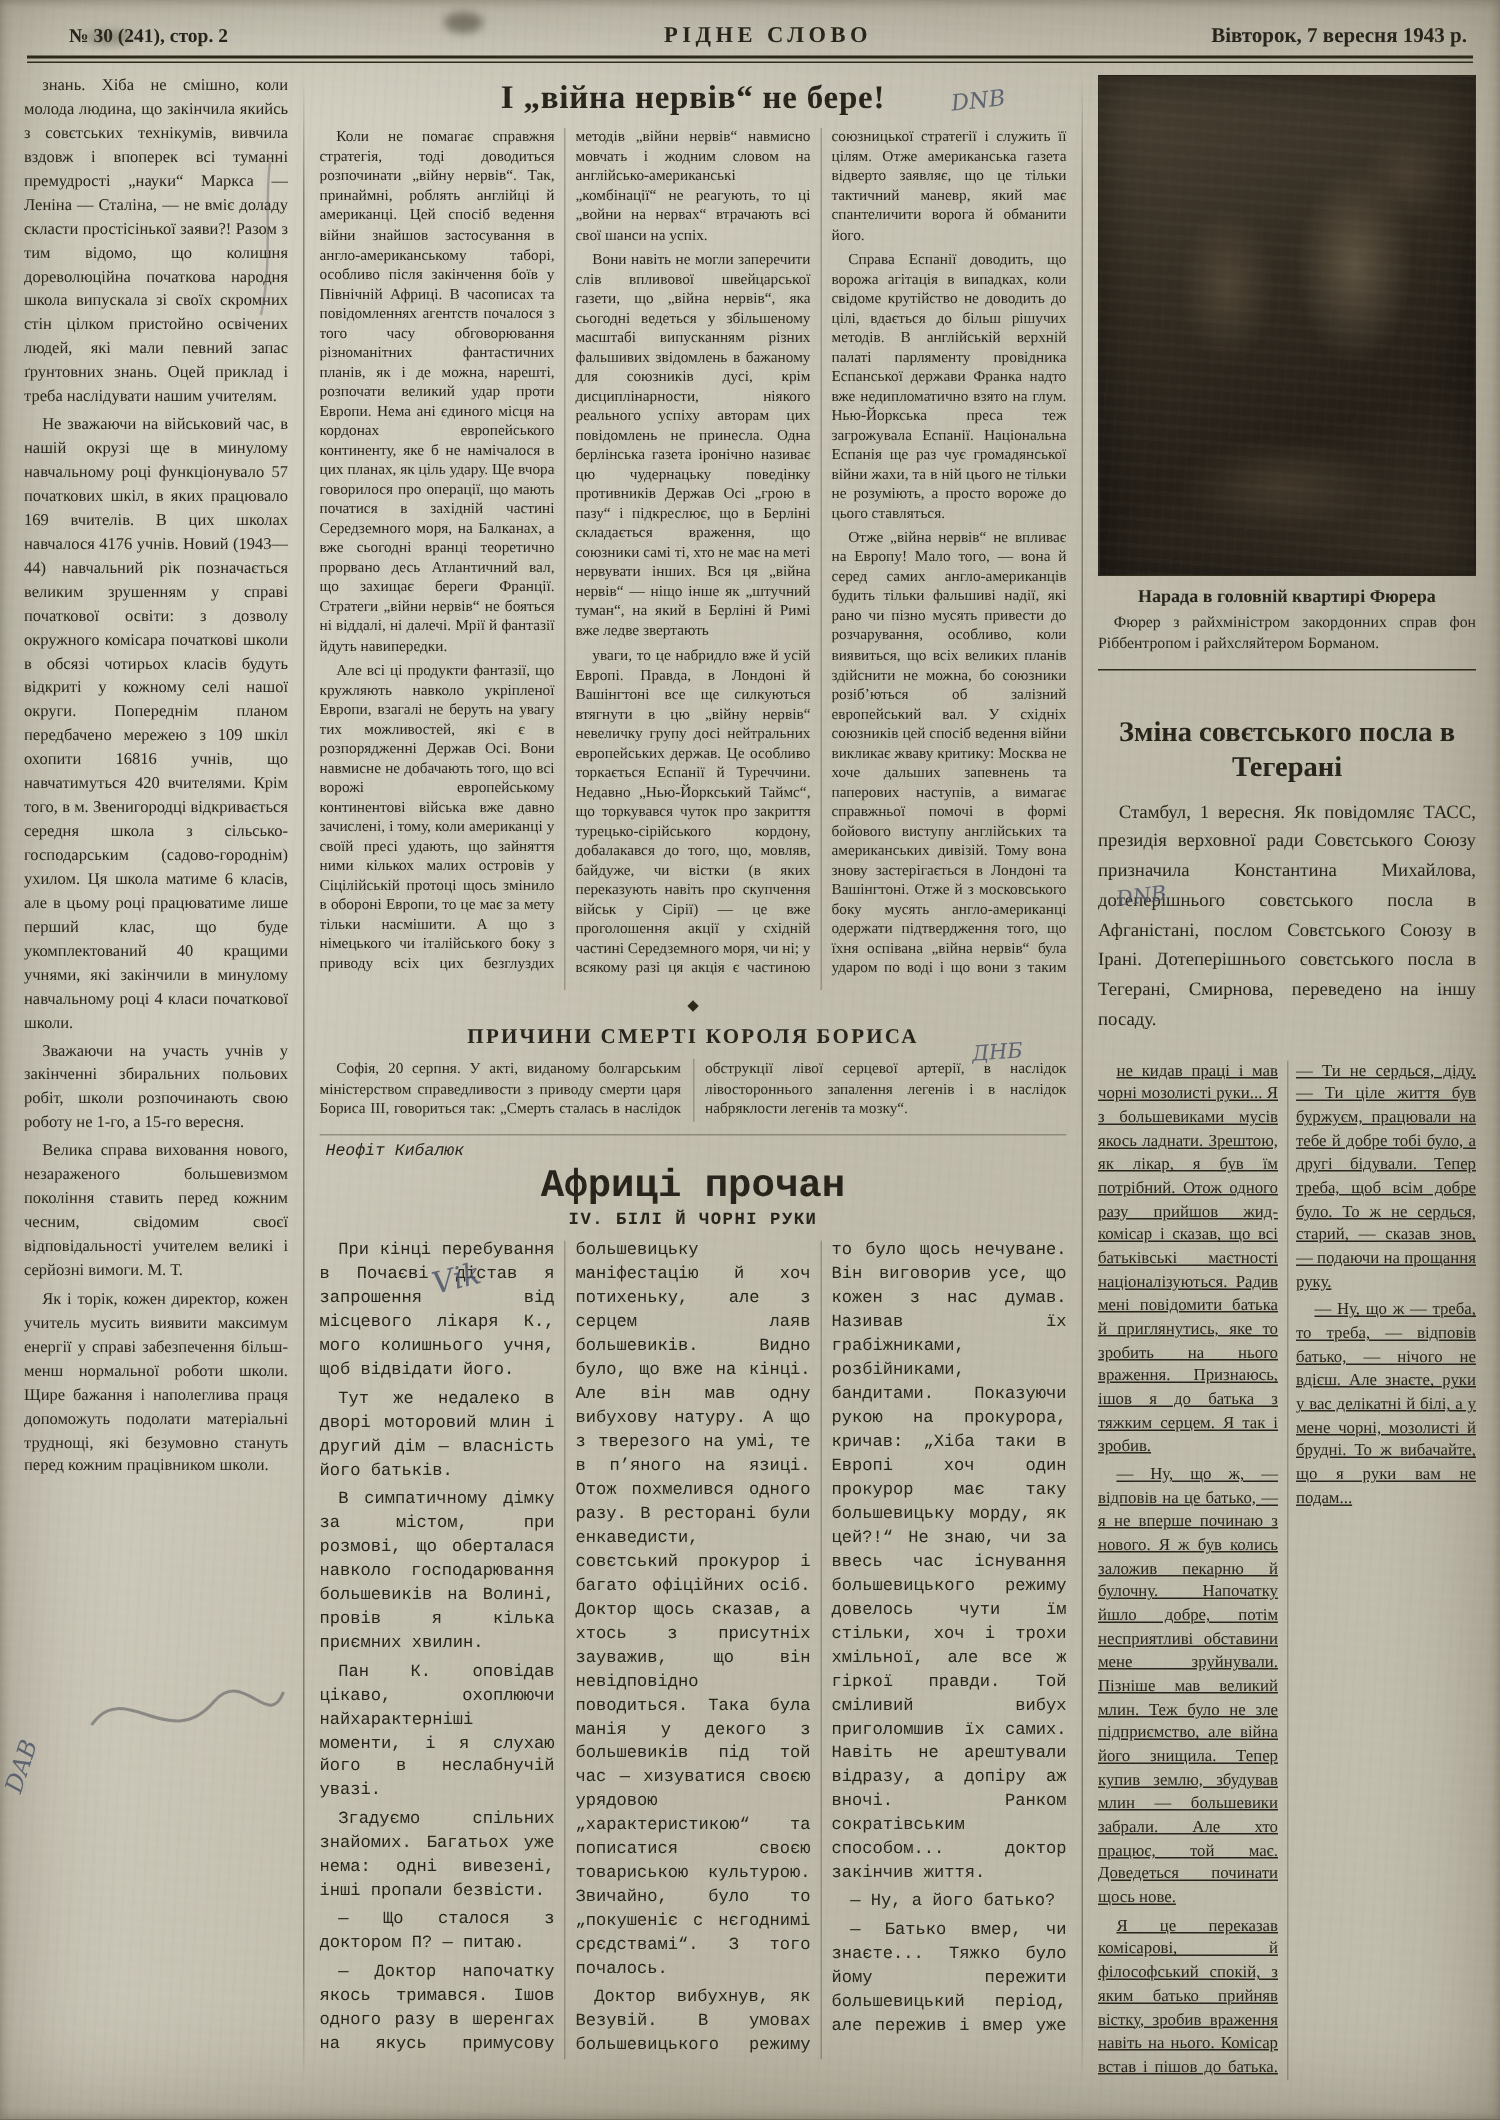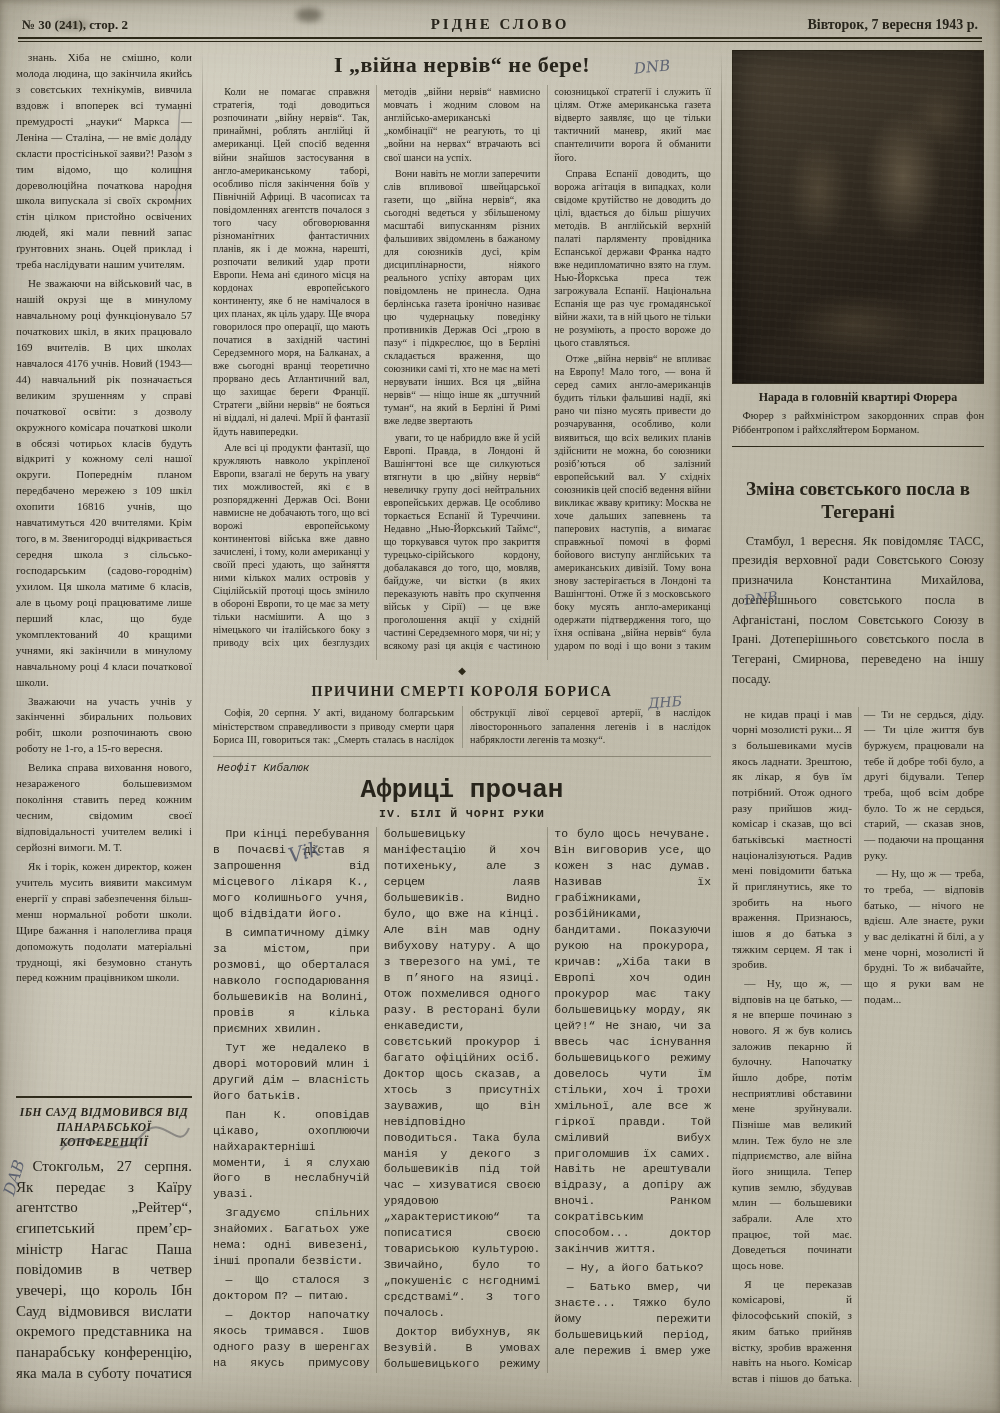--- a/index.html
+++ b/index.html
@@ -11,31 +11,31 @@
       radial-gradient(ellipse at 45% 95%, rgba(110,100,75,.12), transparent 60%),
       linear-gradient(118deg,#cbc7b7 0%,#cfcbbd 28%,#c7c3b3 62%,#bfbbab 100%);
     box-shadow: inset 0 0 70px rgba(55,45,25,.38), inset 0 0 8px rgba(30,25,10,.35);
     color:#26231a;
     font-family:"Liberation Serif","DejaVu Serif",serif;
   }
   .grain{position:absolute;inset:0;pointer-events:none;opacity:.5;
     background:repeating-linear-gradient(93deg, rgba(120,110,85,.05) 0 2px, transparent 2px 7px),
                repeating-linear-gradient(4deg, rgba(255,255,240,.04) 0 3px, transparent 3px 9px);}
   
-  .hdr{display:flex;align-items:baseline;padding:16px 22px 4px 22px;font-weight:bold;}
+  .hdr{display:flex;align-items:baseline;padding:16px 22px 4px 22px;font-weight:bold;margin-left:24px;}
   .hdr .issue{flex:1;font-size:13px;}
   .hdr .masthead{font-size:15px;letter-spacing:3px;}
   .hdr .date{flex:1;text-align:right;font-size:14px;}
   .rule-double{margin:0 18px;border-top:2px solid #2c2818;border-bottom:1px solid #2c2818;height:2px;}
   
   .content{display:flex;gap:10px;padding:8px 16px 0 16px;height:1337px;overflow:hidden;}
   .vr{width:1px;background:linear-gradient(rgba(44,40,24,.0), rgba(44,40,24,.45) 6%, rgba(44,40,24,.45) 94%, rgba(44,40,24,0));}
   p{margin:0 0 3px 0;text-indent:1.1em;text-align:justify;}
   
-  .rail-left{width:176px;display:flex;flex-direction:column;overflow:hidden;}
+  .rail-left{width:176px;display:flex;flex-direction:row;overflow:hidden;}
   .school{height:1040px;overflow:hidden;font-size:11px;line-height:1.45;}
   .ibn{flex:1;overflow:hidden;border-top:2px solid #2c2818;padding-top:7px;margin-top:6px;}
   .ibn h3{margin:0 0 6px 0;font-size:11.5px;line-height:1.3;text-align:center;letter-spacing:.5px;font-style:italic;}
   .ibn .btxt{font-size:15px;line-height:1.38;}
   
   .middle{flex:1;display:flex;flex-direction:column;overflow:hidden;}
   .war-title{margin:2px 0 8px 0;font-size:22px;line-height:1.15;font-weight:bold;text-align:center;letter-spacing:.5px;}
   .war-body{height:575px;overflow:hidden;column-count:3;column-gap:14px;column-fill:auto;
     column-rule:1px solid rgba(50,45,28,.30);font-size:10.2px;line-height:1.28;}
   .divider{height:18px;line-height:18px;text-align:center;font-size:10px;color:#2c2818;margin:2px 0;}
@@ -59,21 +59,21 @@
       radial-gradient(ellipse 40px 40px at 82% 20%, rgba(120,105,80,.25), transparent 75%),
       linear-gradient(158deg,#4c4335 0%,#332c22 38%,#251f18 68%,#3b3328 100%);
     box-shadow: inset 0 0 34px rgba(0,0,0,.55);}
   .cap{margin-top:6px;font-size:12px;font-weight:bold;text-align:center;}
   .subcap{margin-top:4px;font-size:10.5px;line-height:1.3;text-align:justify;text-indent:1em;}
   .hrule{margin-top:10px;border-top:1px solid #2c2818;}
   .tehran{margin-top:30px;}
   .tehran h2{margin:0 0 8px 0;font-size:19px;line-height:1.22;text-align:center;}
   .tehran-body{font-size:12.5px;line-height:1.58;}
   .story-cont{margin-top:14px;height:688px;overflow:hidden;column-count:2;column-gap:12px;column-fill:auto;
-    column-rule:1px solid rgba(50,45,28,.30);font-size:11.2px;line-height:1.40;}
+    column-rule:1px solid rgba(50,45,28,.30);font-size:11.2px;line-height:1.40;text-decoration:underline;}
   
   .annot{position:absolute;font-family:"DejaVu Serif",serif;font-style:italic;color:#4d5468;opacity:.85;pointer-events:none;}
   .smudge{position:absolute;border-radius:50%;filter:blur(3px);pointer-events:none;}
   .scribble{position:absolute;pointer-events:none;}
 </style>
 </head>
 <body>
 
 <div class="page">
   <div class="grain"></div>
@@ -127,22 +127,22 @@
             <p>Софія, 20 серпня. У акті, виданому болгарським міністерством справедливости з приводу смерти царя Бориса III, говориться так: „Смерть сталась в наслідок обструкції лівої серцевої артерії, в наслідок лівостороннього запалення легенів і в наслідок набряклости легенів та мозку“.</p>
           </div>
       </section>
 
       <section class="pilgrims">
         <div class="byline">Неофіт Кибалюк</div>
         <h1 class="pilgrims-title">Африці прочан</h1>
         <h3 class="pilgrims-sub">IV. БІЛІ Й ЧОРНІ РУКИ</h3>
         <div class="pilgrims-body">
             <p>При кінці перебування в Почаєві дістав я запрошення від місцевого лікаря К., мого колишнього учня, щоб відвідати його.</p>
+            <p>Тут же недалеко в дворі моторовий млин і другий дім — власність його батьків.</p>
             <p>В симпатичному дімку за містом, при розмові, що оберталася навколо господарювання большевиків на Волині, провів я кілька приємних хвилин.</p>
-            <p>Тут же недалеко в дворі моторовий млин і другий дім — власність його батьків.</p>
             <p>Пан К. оповідав цікаво, охоплюючи найхарактерніші моменти, і я слухаю його в неслабнучій увазі.</p>
             <p>Згадуємо спільних знайомих. Багатьох уже нема: одні вивезені, інші пропали безвісти.</p>
             <p>— Що сталося з доктором П? — питаю.</p>
             <p>— Доктор напочатку якось тримався. Ішов одного разу в шеренгах на якусь примусову большевицьку маніфестацію й хоч потихеньку, але з серцем лаяв большевиків. Видно було, що вже на кінці. Але він мав одну вибухову натуру. А що з тверезого на умі, те в п’яного на язиці. Отож похмелився одного разу. В ресторані були енкаведисти, совєтський прокурор і багато офіційних осіб. Доктор щось сказав, а хтось з присутніх зауважив, що він невідповідно поводиться. Така була манія у декого з большевиків під той час — хизуватися своєю урядовою „характеристикою“ та пописатися своєю товариською культурою. Звичайно, було то „покушеніє с нєгоднимі срєдствамі“. З того почалось.</p>
             <p>Доктор вибухнув, як Везувій. В умовах большевицького режиму то було щось нечуване. Він виговорив усе, що кожен з нас думав. Називав їх грабіжниками, розбійниками, бандитами. Показуючи рукою на прокурора, кричав: „Хіба таки в Европі хоч один прокурор має таку большевицьку морду, як цей?!“ Не знаю, чи за ввесь час існування большевицького режиму довелось чути їм стільки, хоч і трохи хмільної, але все ж гіркої правди. Той сміливий вибух приголомшив їх самих. Навіть не арештували відразу, а допіру аж вночі. Ранком сократівським способом... доктор закінчив життя.</p>
             <p>— Ну, а його батько?</p>
             <p>— Батько вмер, чи знаєте... Тяжко було йому пережити большевицький період, але пережив і вмер уже після відходу большевиків. Всі батька знали: він не любив лінощів, але любив працю. Ціле життя завзято працював. Купив землю, садибу, збудував, нарешті, моторовий млин. Сам був і механіком, і електромонтером, і мельником, і хоч на старість мав змогу обмежитись до загального догляду й керування, але працював, як і перше: така вже натура —</p>
           </div>
       </section>
     </main>

